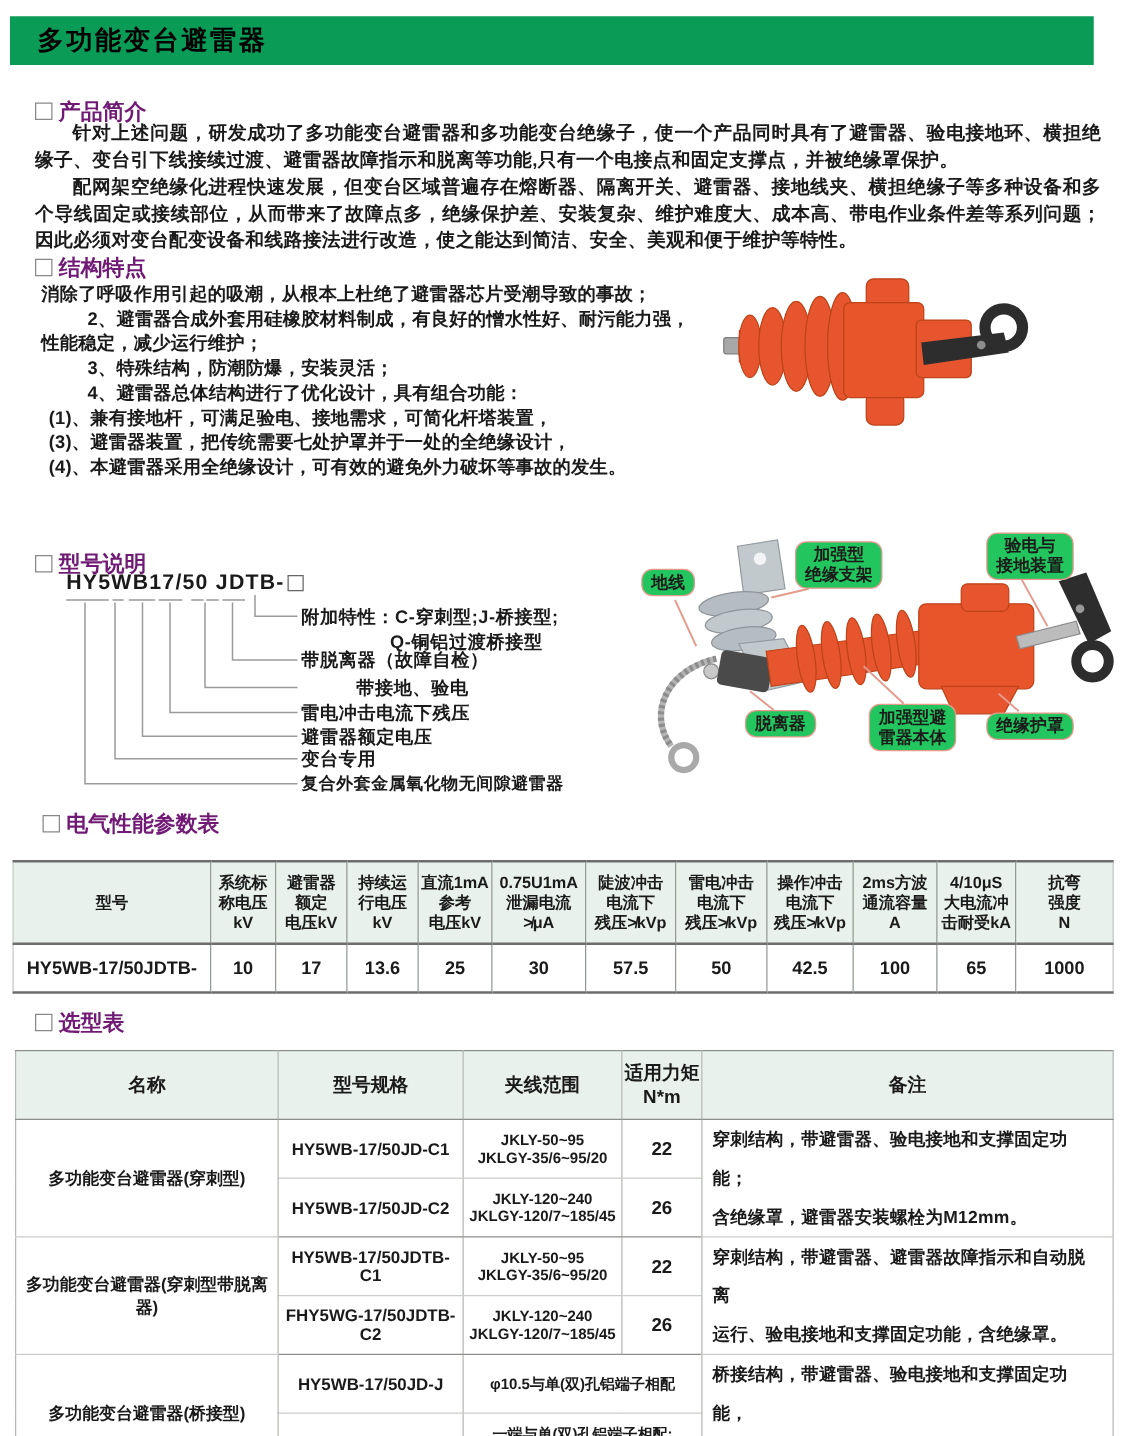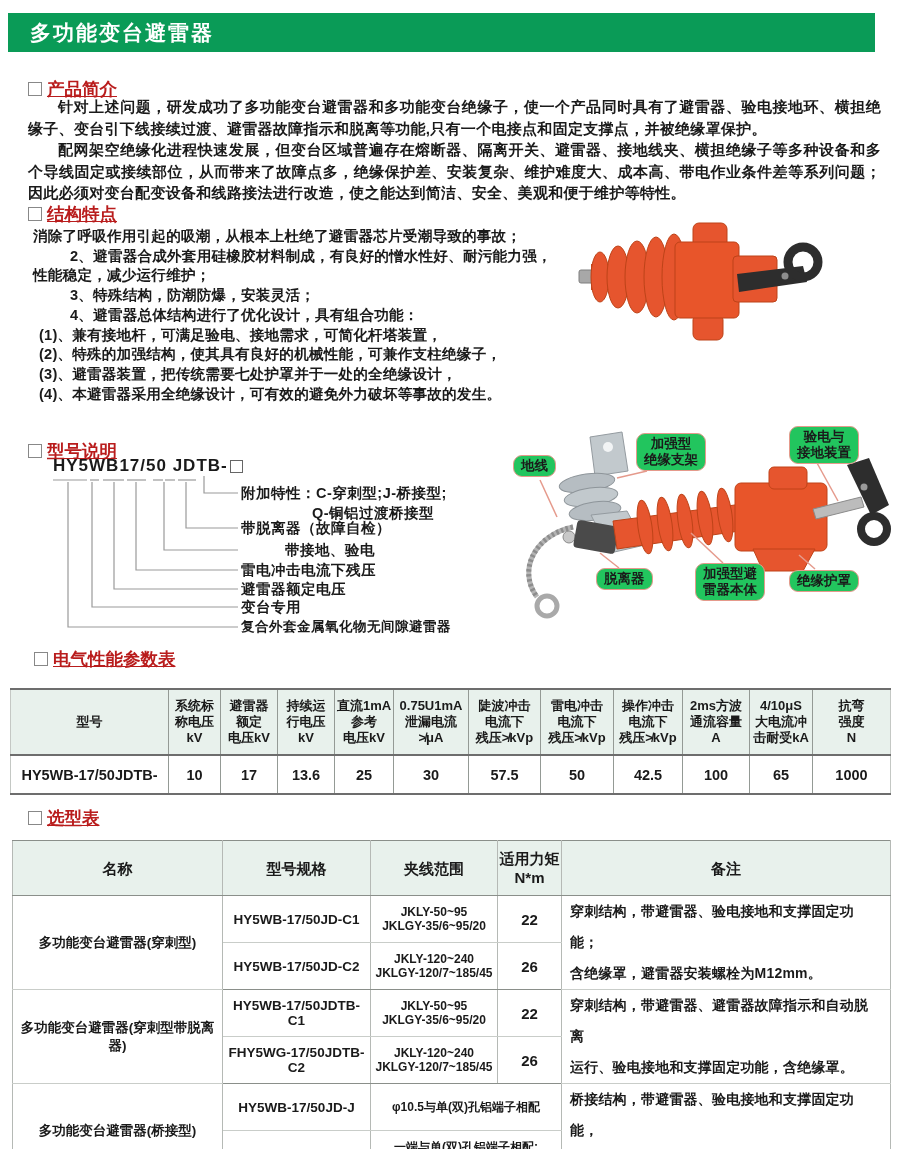--- a/index.html
+++ b/index.html
@@ -4,24 +4,24 @@
 <style>
   html,body{margin:0;padding:0;background:#fff;}
   .page{position:relative;width:900px;height:1149px;background:#fff;overflow:hidden;
         font-family:"Liberation Sans","DejaVu Sans",sans-serif;color:#1a1a1a;}
   .abs{position:absolute;}
   .pre{white-space:pre-line;}
 
   
   .title-bar{left:8px;top:13px;width:867px;height:39px;background:#0a9b57;}
   .title-bar span{display:block;padding-left:22px;line-height:39px;font-size:21px;
-        font-weight:bold;color:#ffffff;letter-spacing:2px;}
-
-  
-  .sec-h{font-size:17.5px;font-weight:bold;color:#b91c1c;display:flex;align-items:center;text-decoration:underline;}
+        font-weight:bold;color:#000000;letter-spacing:2px;}
+
+  
+  .sec-h{font-size:17.5px;font-weight:bold;color:#701a75;display:flex;align-items:center;}
   .sq{display:inline-block;width:12px;height:12px;border:1.5px solid #888;margin-right:5px;background:#fff;}
 
   
   .intro-paras{left:28px;top:96px;width:853px;font-size:15px;line-height:21.6px;
         font-weight:600;text-align:justify;letter-spacing:0.3px;}
   .intro-paras p{margin:0;text-indent:2em;}
 
   
   .feat-lines{left:33px;top:227px;width:545px;font-size:14.6px;font-weight:600;letter-spacing:0.2px;}
   .feat-lines div{line-height:19.7px;white-space:nowrap;}
@@ -92,21 +92,20 @@
     <span class="sq"></span>
     <span>结构特点</span>
   </div>
   <div class="abs feat-lines" id="feat-lines">
       <div>消除了呼吸作用引起的吸潮，从根本上杜绝了避雷器芯片受潮导致的事故；</div>
       <div class="ind-num">2、避雷器合成外套用硅橡胶材料制成，有良好的憎水性好、耐污能力强，</div>
       <div>性能稳定，减少运行维护；</div>
       <div class="ind-num">3、特殊结构，防潮防爆，安装灵活；</div>
       <div class="ind-num">4、避雷器总体结构进行了优化设计，具有组合功能：</div>
       <div class="ind-paren">(1)、兼有接地杆，可满足验电、接地需求，可简化杆塔装置，</div>
-      <div class="ind-paren">(2)、特殊的加强结构，使其具有良好的机械性能，可兼作支柱绝缘子，</div>
       <div class="ind-paren">(3)、避雷器装置，把传统需要七处护罩并于一处的全绝缘设计，</div>
       <div class="ind-paren">(4)、本避雷器采用全绝缘设计，可有效的避免外力破坏等事故的发生。</div>
     </div>
 
   <div class="abs" style="left:575px;top:222px;width:256px;height:125px;">
     <svg width="256" height="125" viewBox="0 0 256 125">
       <rect x="4" y="48" width="14" height="13" rx="2" fill="#a8a8a8" stroke="#7e7e7e"></rect>
       <rect x="16" y="42" width="90" height="26" fill="#c94a20"></rect>
       <ellipse cx="25" cy="55" rx="9" ry="25" fill="#e6552e" stroke="#bd4318"></ellipse>
       <ellipse cx="43" cy="55" rx="11" ry="31" fill="#e6552e" stroke="#bd4318"></ellipse>

